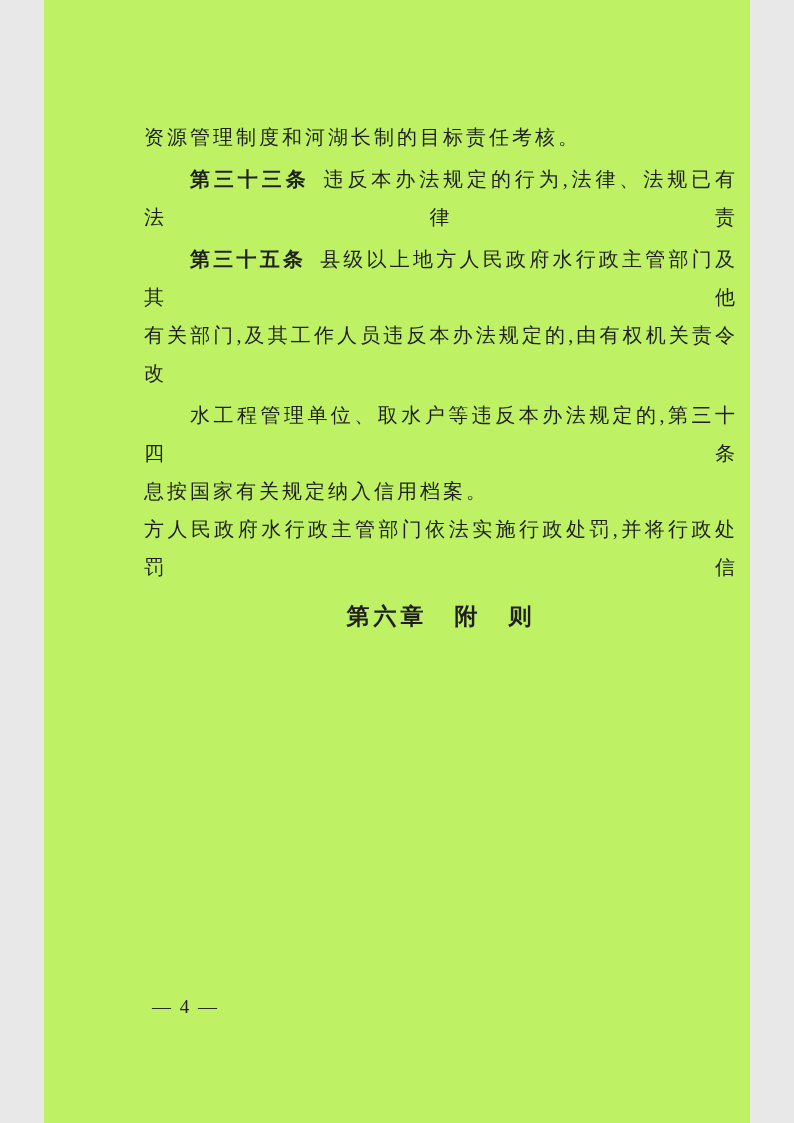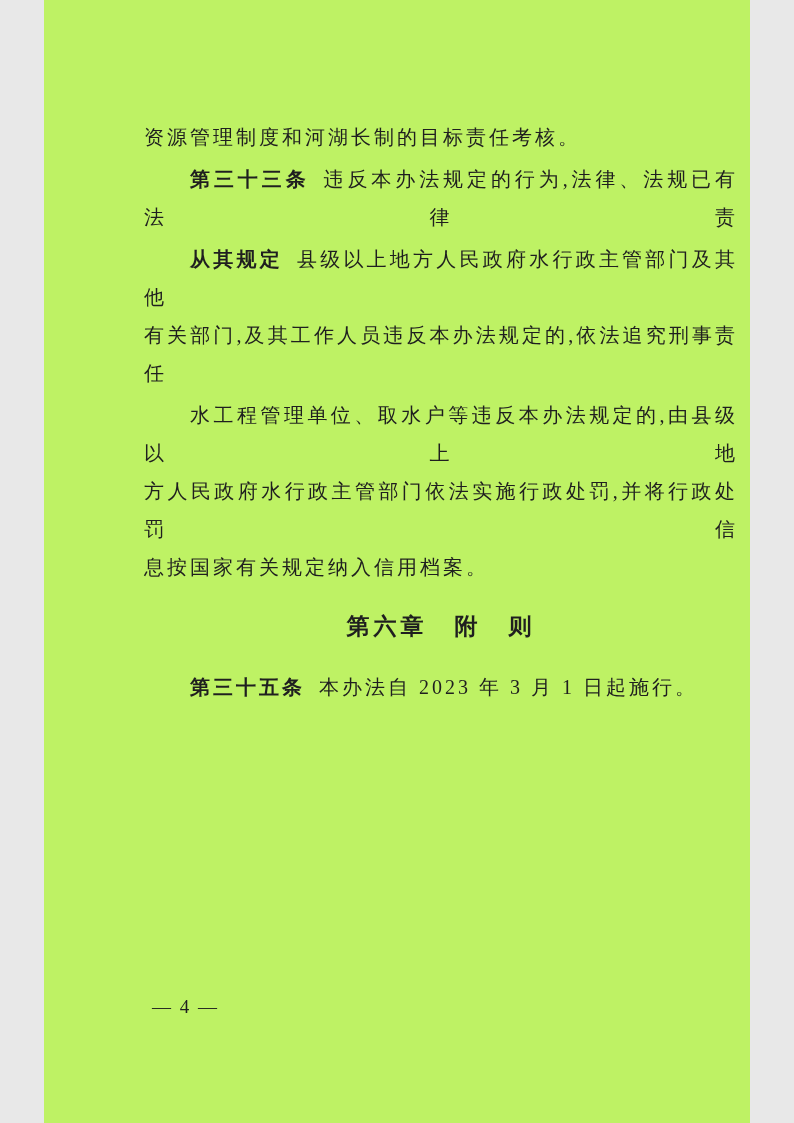--- a/index.html
+++ b/index.html
@@ -44,23 +44,23 @@
   }
   .indent {
     text-indent: 46px;
   }
   .art-num {
     font-family: "Liberation Sans", "DejaVu Sans", sans-serif;
     font-weight: 700;
     margin-right: 14px;
   }
   .chapter {
-    margin: 22px 0 20px 0;
+    margin: 10px 0 20px 0;
     text-align: center;
-    font-family: Liberation Mono, monospace;
+    font-family: Liberation Sans, sans-serif;
     font-weight: 700;
     font-size: 23px;
     line-height: 40px;
     letter-spacing: 4px;
   }
   .page-num {
     position: absolute;
     left: 108px;
     top: 993px;
     font-size: 19px;
@@ -81,36 +81,31 @@
     </p>
 
     <p class="para">
       <span class="line fill indent">
         <b class="art-num">第三十三条</b><span>违反本办法规定的行为,法律、法规已有法律责</span>
       </span>
     </p>
 
     <p class="para">
       <span class="line fill indent">
-        <b class="art-num">从其规定</b><span>县级以上地方人民政府水行政主管部门及其他</span>
+        <b class="art-num">第三十五条</b><span>县级以上地方人民政府水行政主管部门及其他</span>
       </span>
-      <span class="line fill">有关部门,及其工作人员违反本办法规定的,依法追究刑事责任</span>
+      <span class="line fill">有关部门,及其工作人员违反本办法规定的,由有权机关责令改</span>
     </p>
 
     <p class="para">
-      <span class="line fill indent">水工程管理单位、取水户等违反本办法规定的,由县级以上地</span>
+      <span class="line fill indent">水工程管理单位、取水户等违反本办法规定的,第三十四条</span>
+      <span class="line last-line">息按国家有关规定纳入信用档案。</span>
       <span class="line fill">方人民政府水行政主管部门依法实施行政处罚,并将行政处罚信</span>
-      <span class="line last-line">息按国家有关规定纳入信用档案。</span>
     </p>
 
     <h2 class="chapter">第六章　附　则</h2>
 
-    <p class="para">
-      <span class="line last-line indent">
-        <b class="art-num">第三十五条</b><span>本办法自 2023 年 3 月 1 日起施行。</span>
-      </span>
-    </p>
 
   </div>
 
   <div class="page-num">— 4 —</div>
 
 </div>
 
 </body></html>

